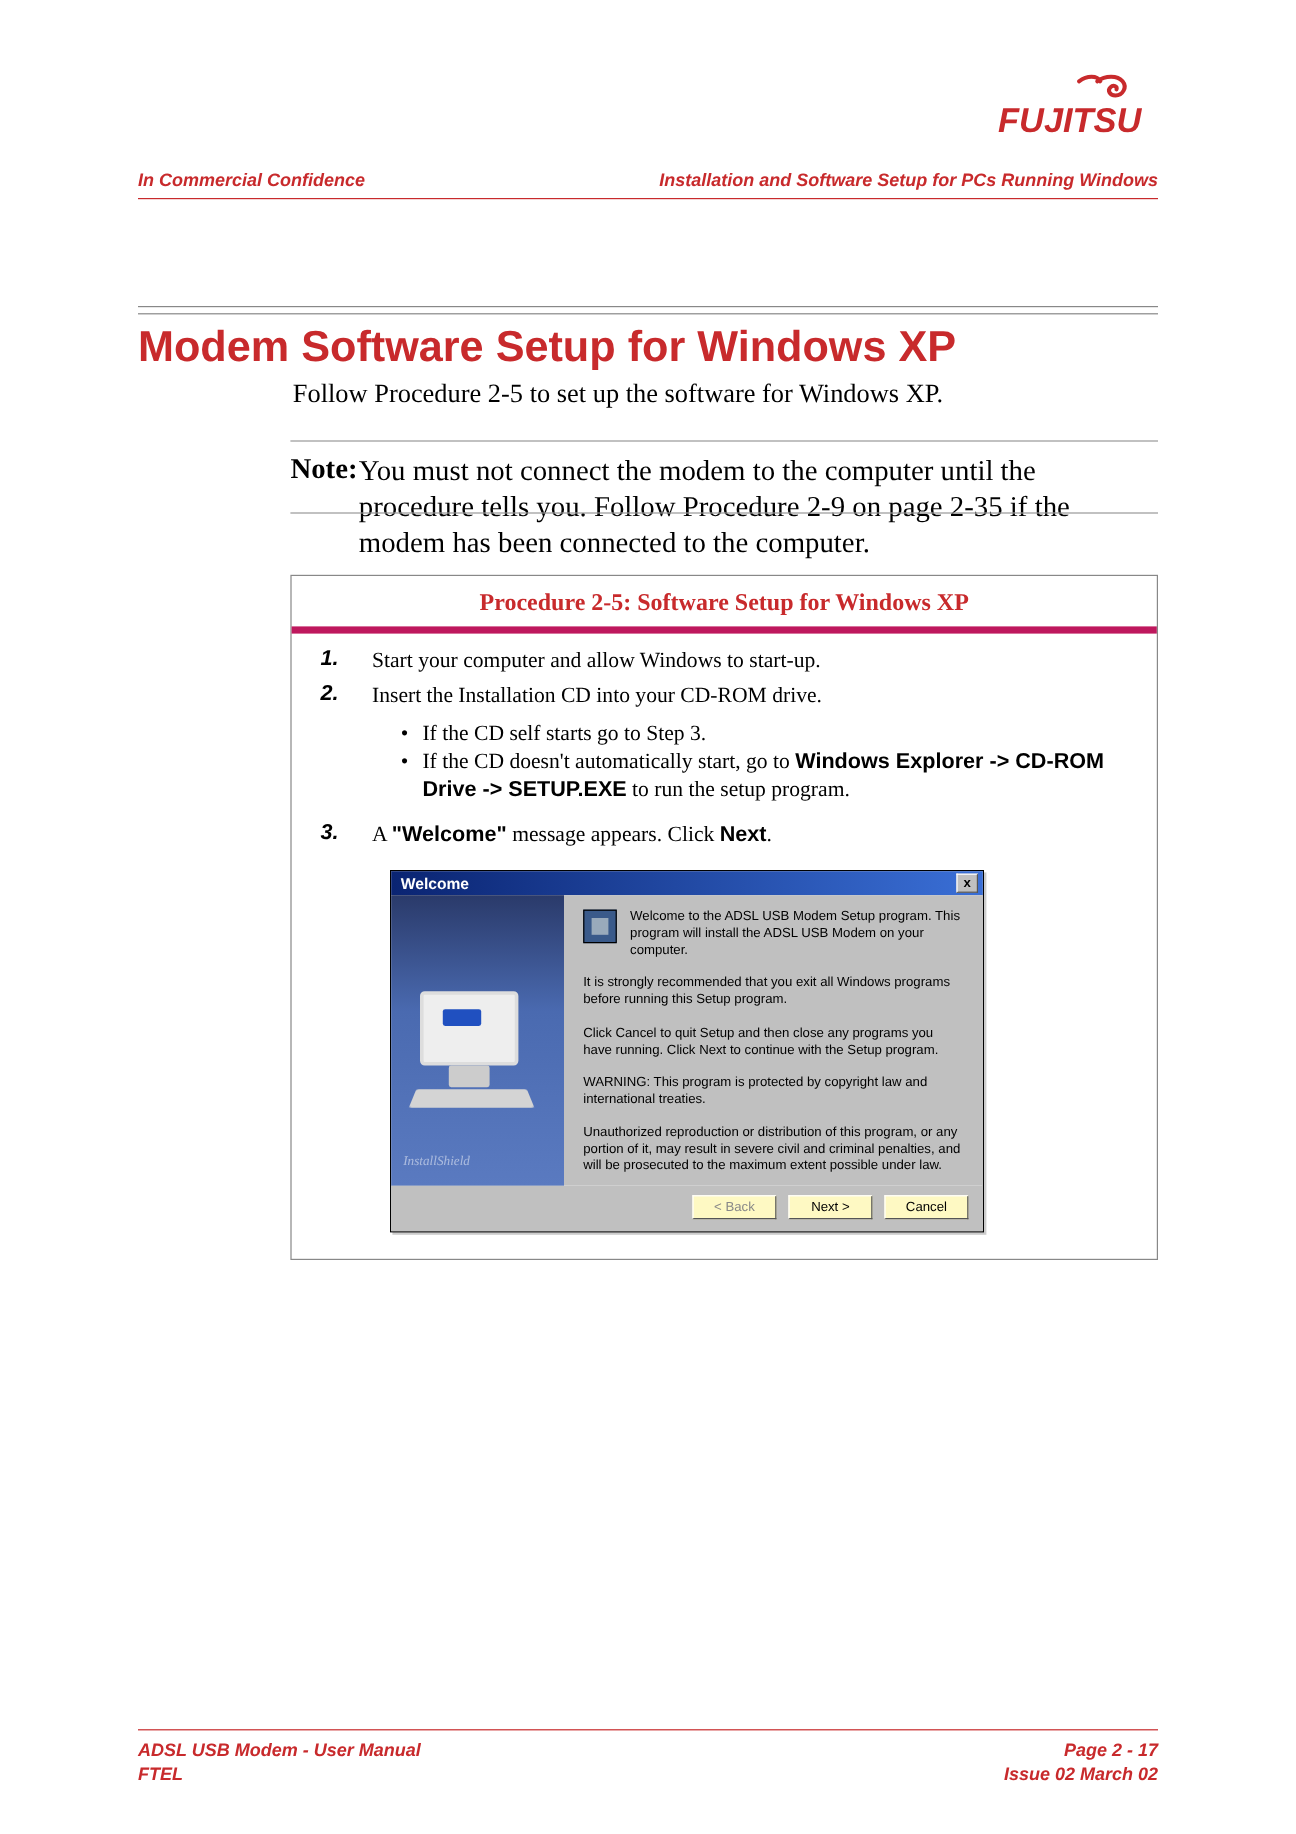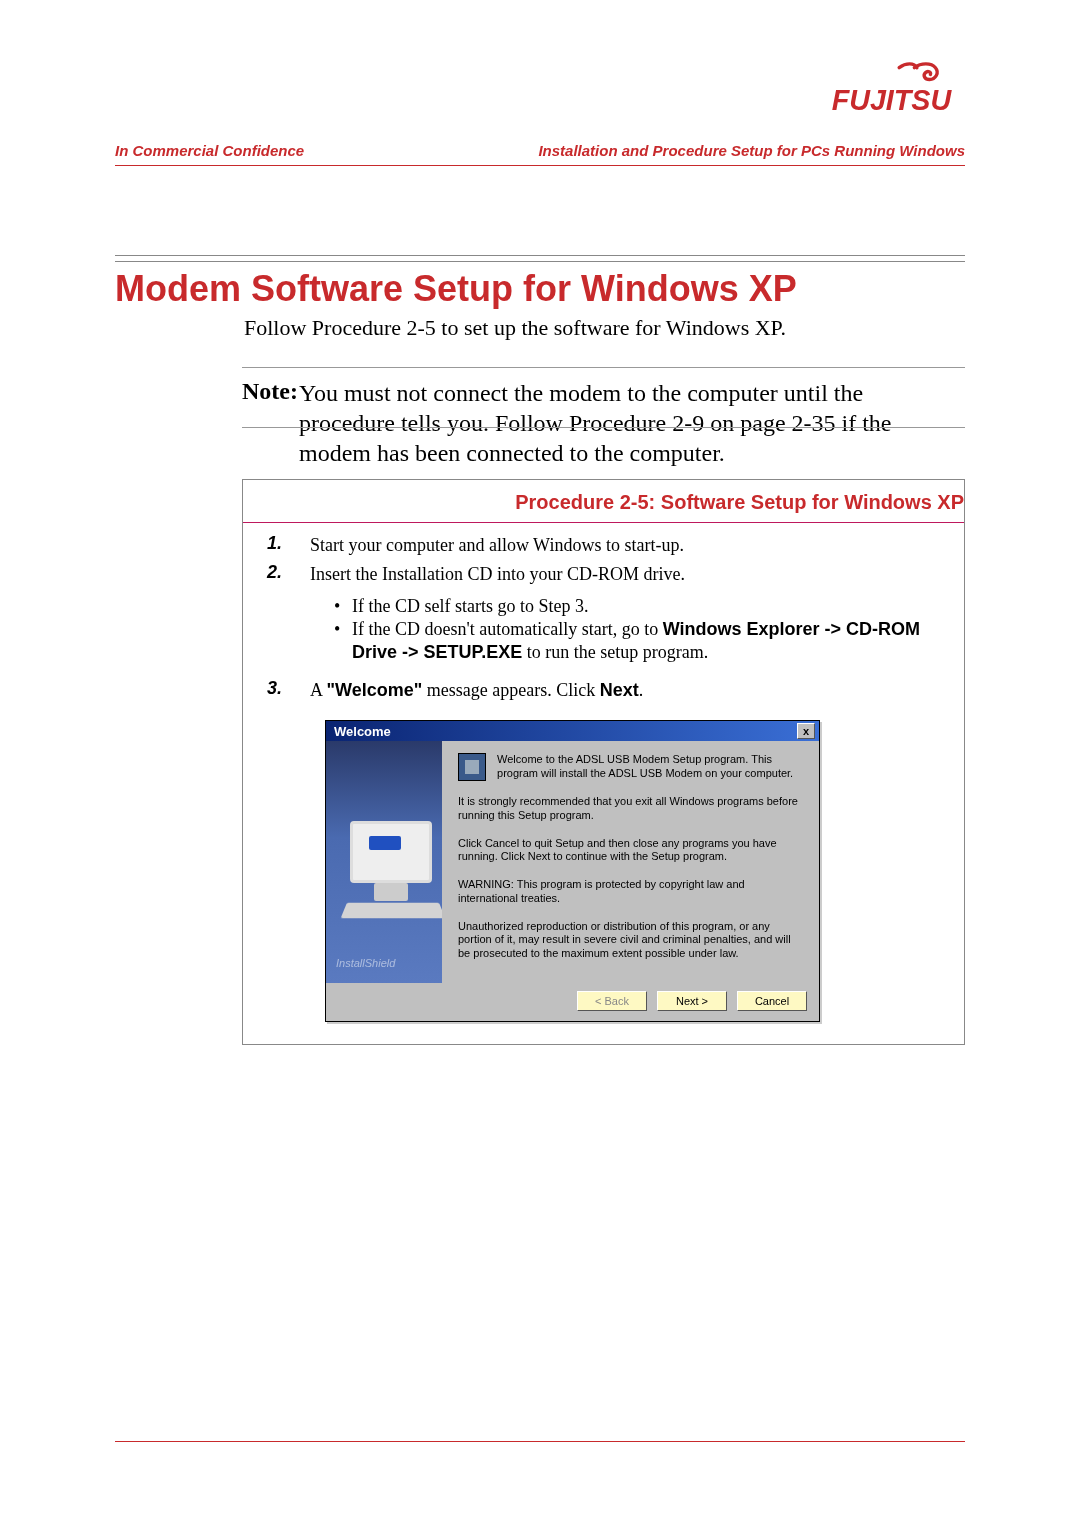--- a/index.html
+++ b/index.html
@@ -109,27 +109,27 @@
       background: #999;
     }
     .procedure-box {
       position: absolute;
       top: 479px;
       left: 242px;
       right: 115px;
       border: 1.5px solid #888;
     }
     .procedure-title {
-      font-family: Liberation Sans, sans-serif;
+      font-family: Liberation Serif, serif;
       font-weight: bold;
       color: rgb(200, 42, 44);
       font-size: 20px;
-      text-align: right;
+      text-align: center;
       padding: 11px 0 8px 0;
-      border-bottom: 1px solid #be185d;
+      border-bottom: 6px solid #be185d;
     }
     .procedure-content {
       padding: 5px 12px 12px 12px;
       font-size: 18px;
     }
     .step {
       display: flex;
       margin: 5px 0;
     }
     .step-num {
@@ -196,25 +196,26 @@
       display: flex;
       align-items: center;
       justify-content: center;
       font-weight: bold;
     }
     .dialog-body {
       display: flex;
       background: #c0c0c0;
     }
     .side-img {
-      width: 116px;
+      width: 144px;
       background: linear-gradient(to bottom, #2a3a6a 0%, #4a6ab0 40%, #5a7ac0 100%);
       min-height: 242px;
       position: relative;
       overflow: hidden;
+      font-family: Liberation Serif, serif;
     }
     .monitor {
       position: absolute;
       top: 80px;
       left: 24px;
       width: 82px;
       height: 62px;
       background: #eee;
       border: 3px solid #ddd;
       border-radius: 4px;
@@ -341,21 +342,21 @@
   <div class="logo">
     <svg viewBox="0 0 160 70" width="135" height="65">
       <path d="M 100 8 C 108 2, 120 2, 125 8 C 130 14, 125 22, 118 22 C 112 22, 110 17, 113 14 C 116 11, 120 13, 119 16" stroke="rgb(200,42,44)" stroke-width="4" fill="none" stroke-linecap="round"></path>
       <path d="M 82 8 C 90 2, 100 2, 103 8" stroke="rgb(200,42,44)" stroke-width="4" fill="none" stroke-linecap="round"></path>
       <text x="2" y="58" font-family="Arial" font-weight="900" font-size="34" fill="rgb(200,42,44)">FUJITSU</text>
     </svg>
   </div>
 
   <div class="header-row">
     <span>In Commercial Confidence</span>
-    <span>Installation and Procedure Setup for PCs Running Windows</span>
+    <span>Installation and Software Setup for PCs Running Windows</span>
   </div>
   <div class="header-rule"></div>
 
   <div class="section-hr-top"></div>
   <div class="section-hr-top2"></div>
   <h1 class="section-title">Modem Software Setup for Windows XP</h1>
   <div class="follow-text">Follow Procedure 2-5 to set up the software for Windows XP.</div>
 
   <div class="note-hr-top"></div>
   <div class="note-row">
@@ -419,14 +420,24 @@
             <span class="dbtn">Next &gt;</span>
             <span class="dbtn">Cancel</span>
           </div>
         </div>
       </div>
 
     </div>
   </div>
 
   <div class="footer-rule"></div>
+  <div class="footer-row">
+    <div class="footer-left">
+      <div>ADSL USB Modem - User Manual</div>
+      <div>FTEL</div>
+    </div>
+    <div class="footer-right">
+      <div>Page 2 - 17</div>
+      <div>Issue 02 March 02</div>
+    </div>
+  </div>
 
 </div>
 
 </body></html>

